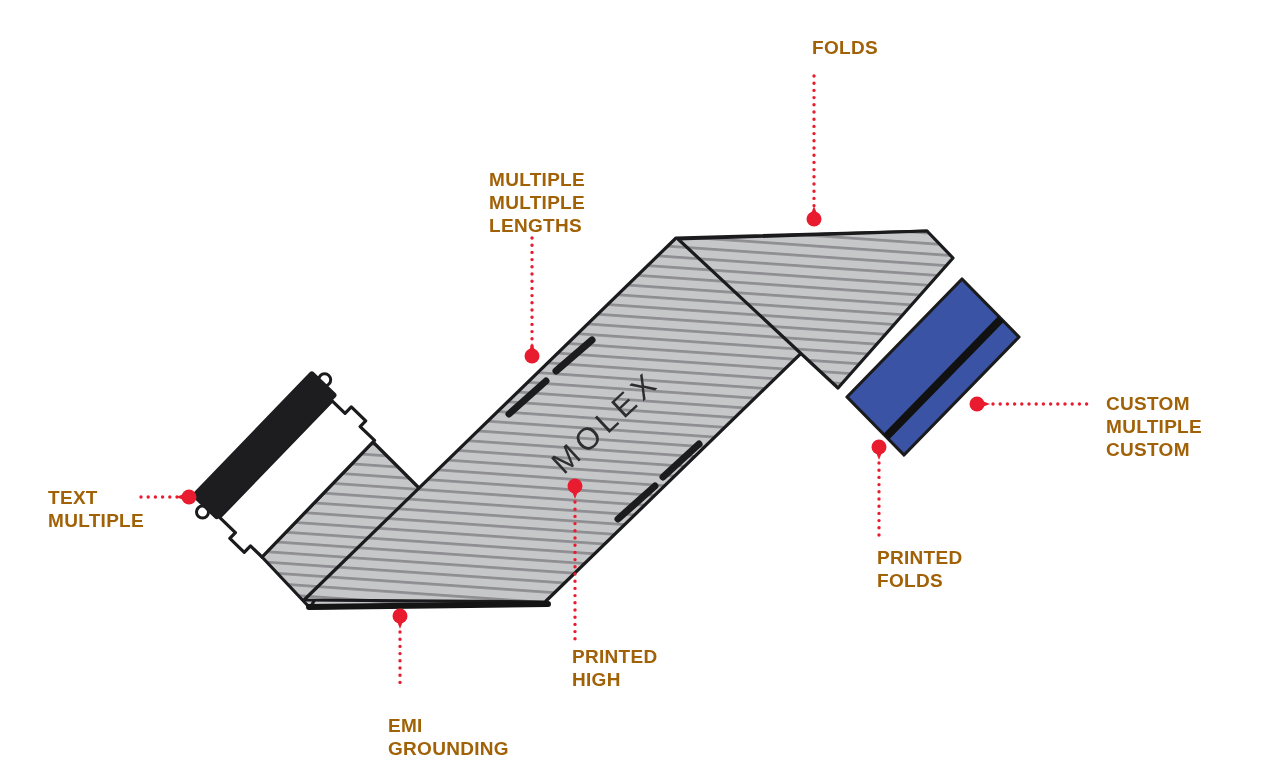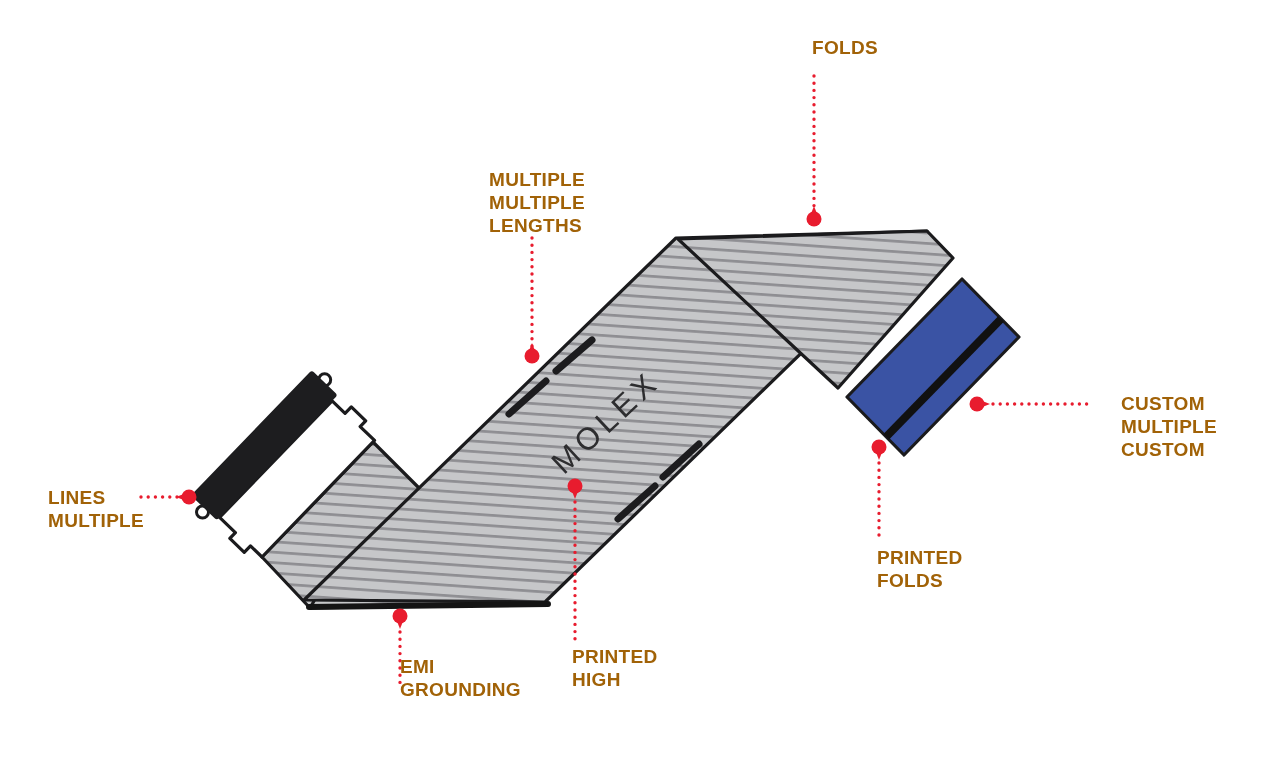--- a/index.html
+++ b/index.html
@@ -104,38 +104,38 @@
     <div>FOLDS</div>
   </div>
 
   <div class="label" style="left:489px;top:148px;margin-top:20px;">
     <div>MULTIPLE</div>
     <div>MULTIPLE</div>
     <div>LENGTHS</div>
   </div>
 
   <div class="label" style="left:48px;top:486px;">
-    <div>LINES</div>
+    <div>TEXT</div>
     <div>MULTIPLE</div>
   </div>
 
-  <div class="label" style="left:388px;top:655px;margin-left:12px;">
+  <div class="label" style="left:388px;top:714px;">
     <div>EMI</div>
     <div>GROUNDING</div>
   </div>
 
   <div class="label" style="left:572px;top:645px;">
     <div>PRINTED</div>
     <div>HIGH</div>
   </div>
 
   <div class="label" style="left:877px;top:546px;">
     <div>PRINTED</div>
     <div>FOLDS</div>
   </div>
 
-  <div class="label" style="left:1106px;top:392px;margin-left:15px;">
+  <div class="label" style="left:1106px;top:392px;">
     <div>CUSTOM</div>
     <div>MULTIPLE</div>
     <div>CUSTOM</div>
   </div>
 
 </div>
 
 </body></html>

